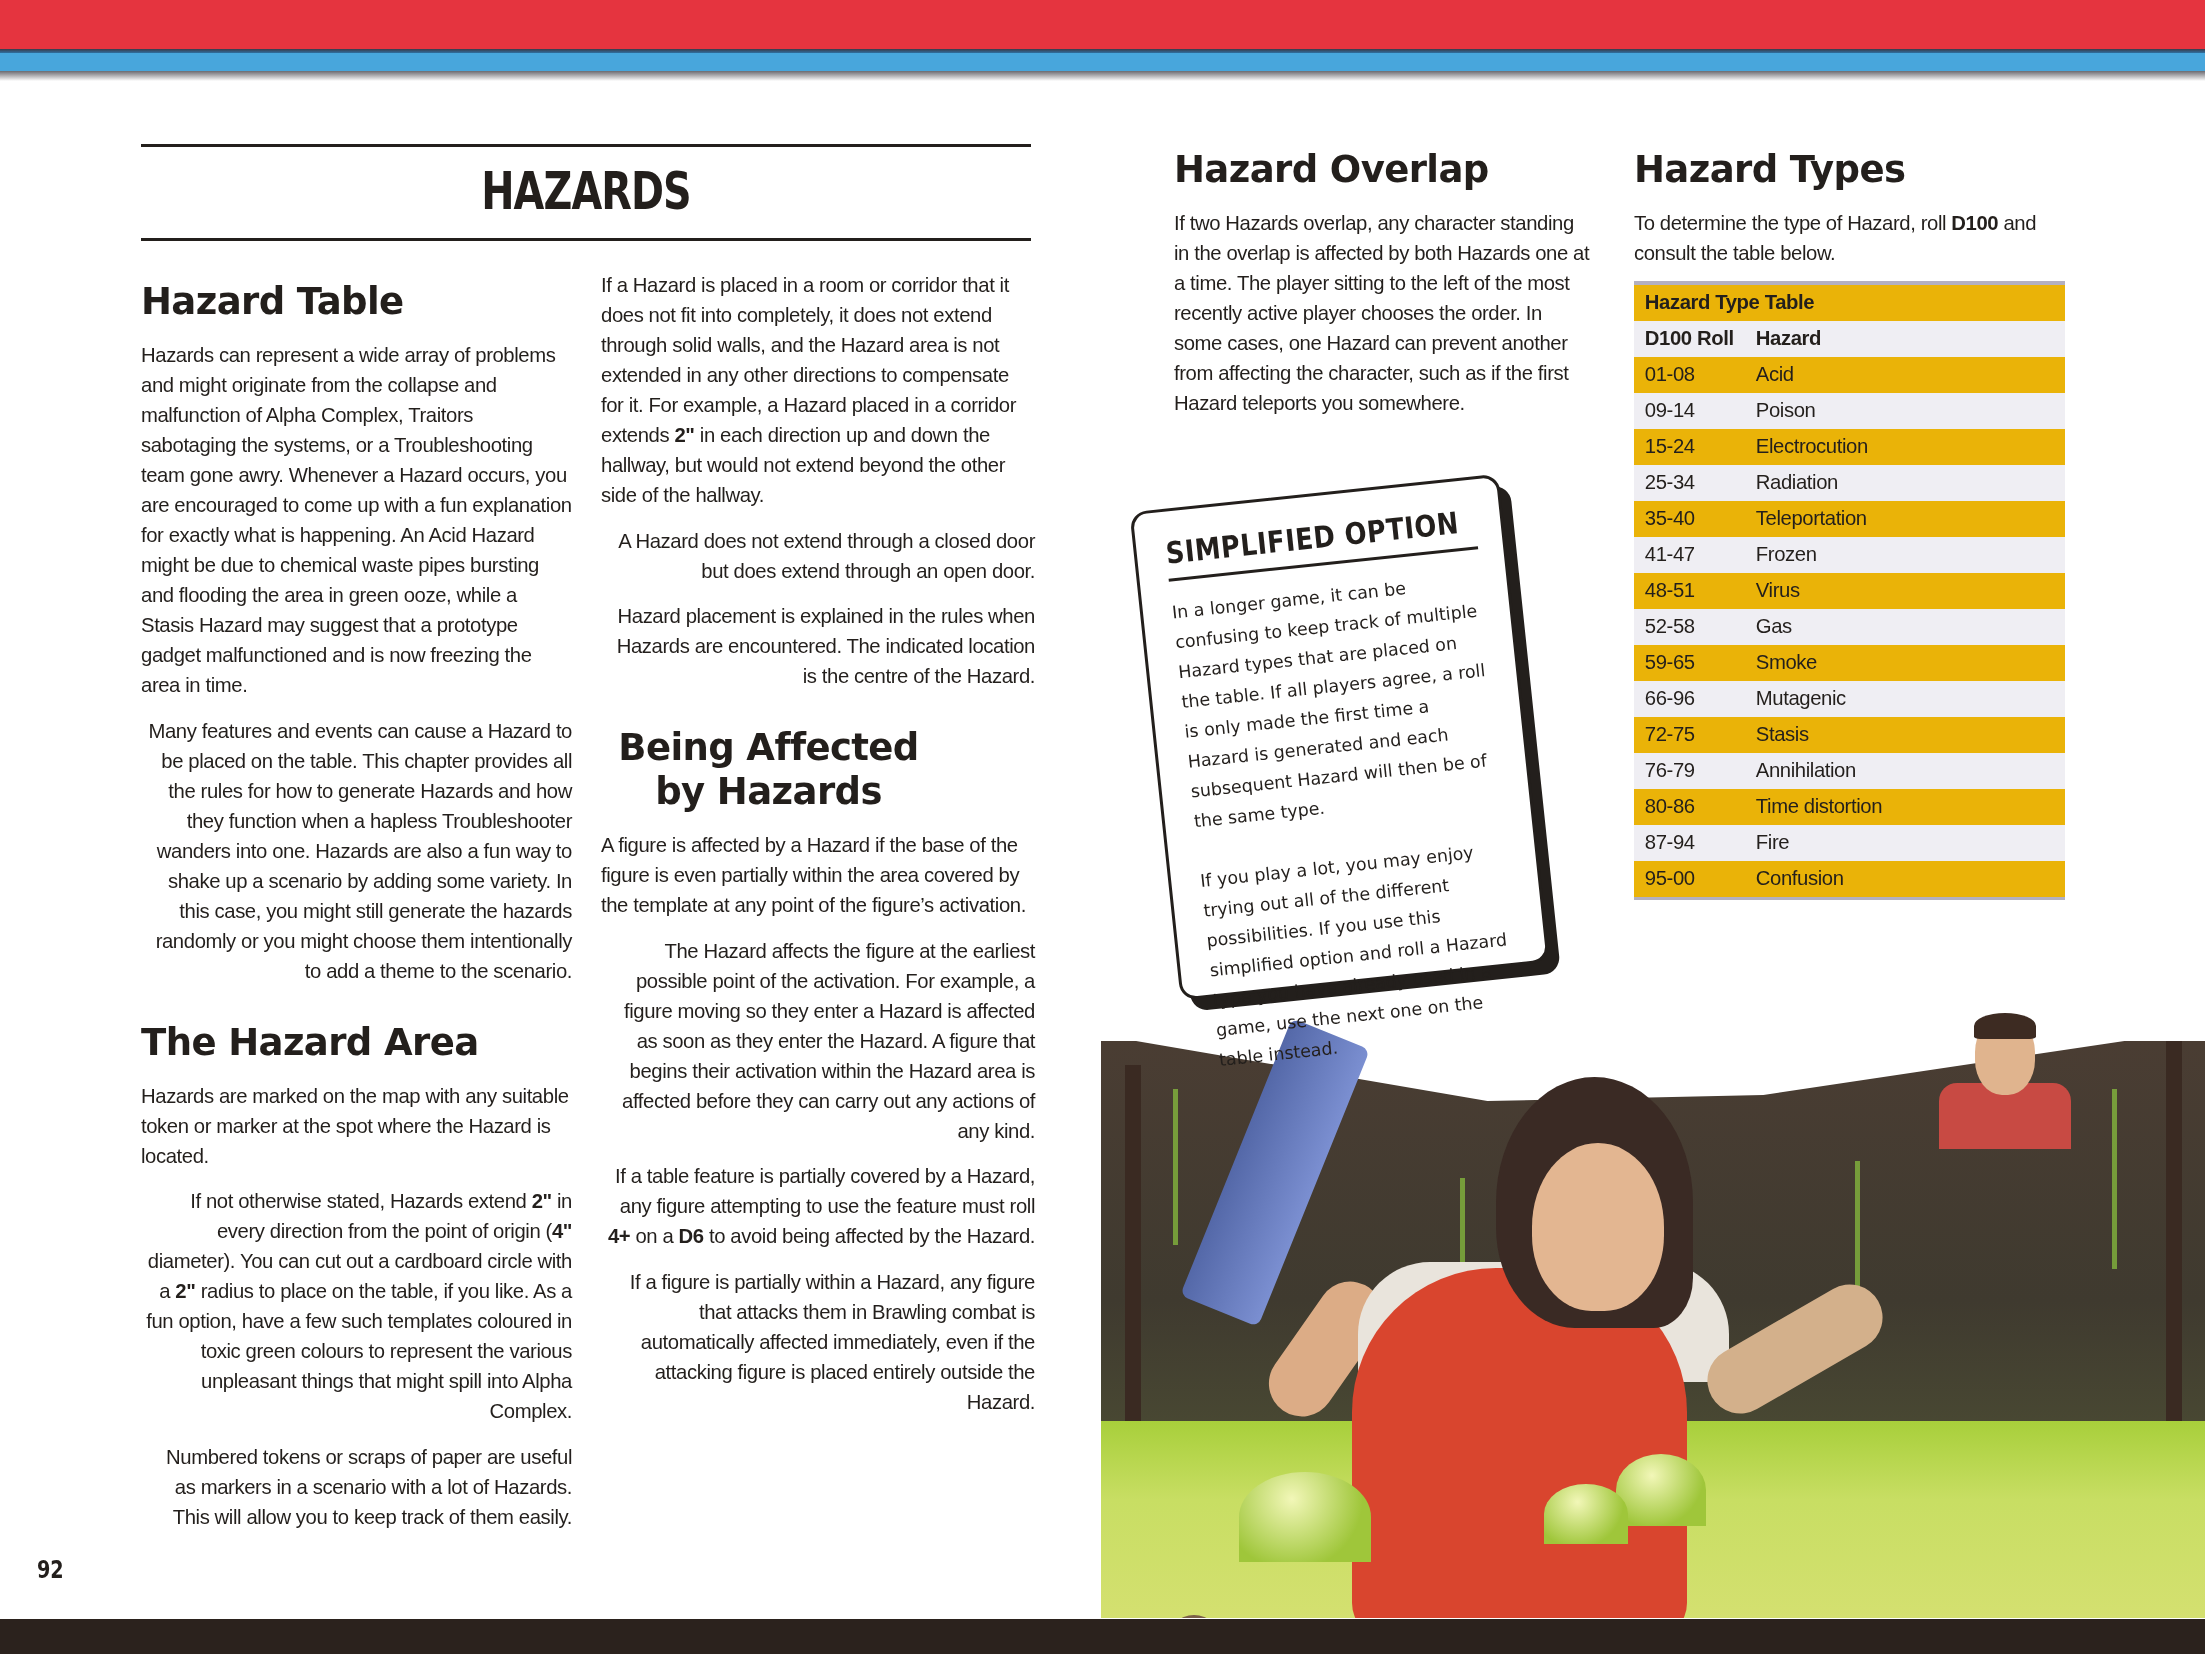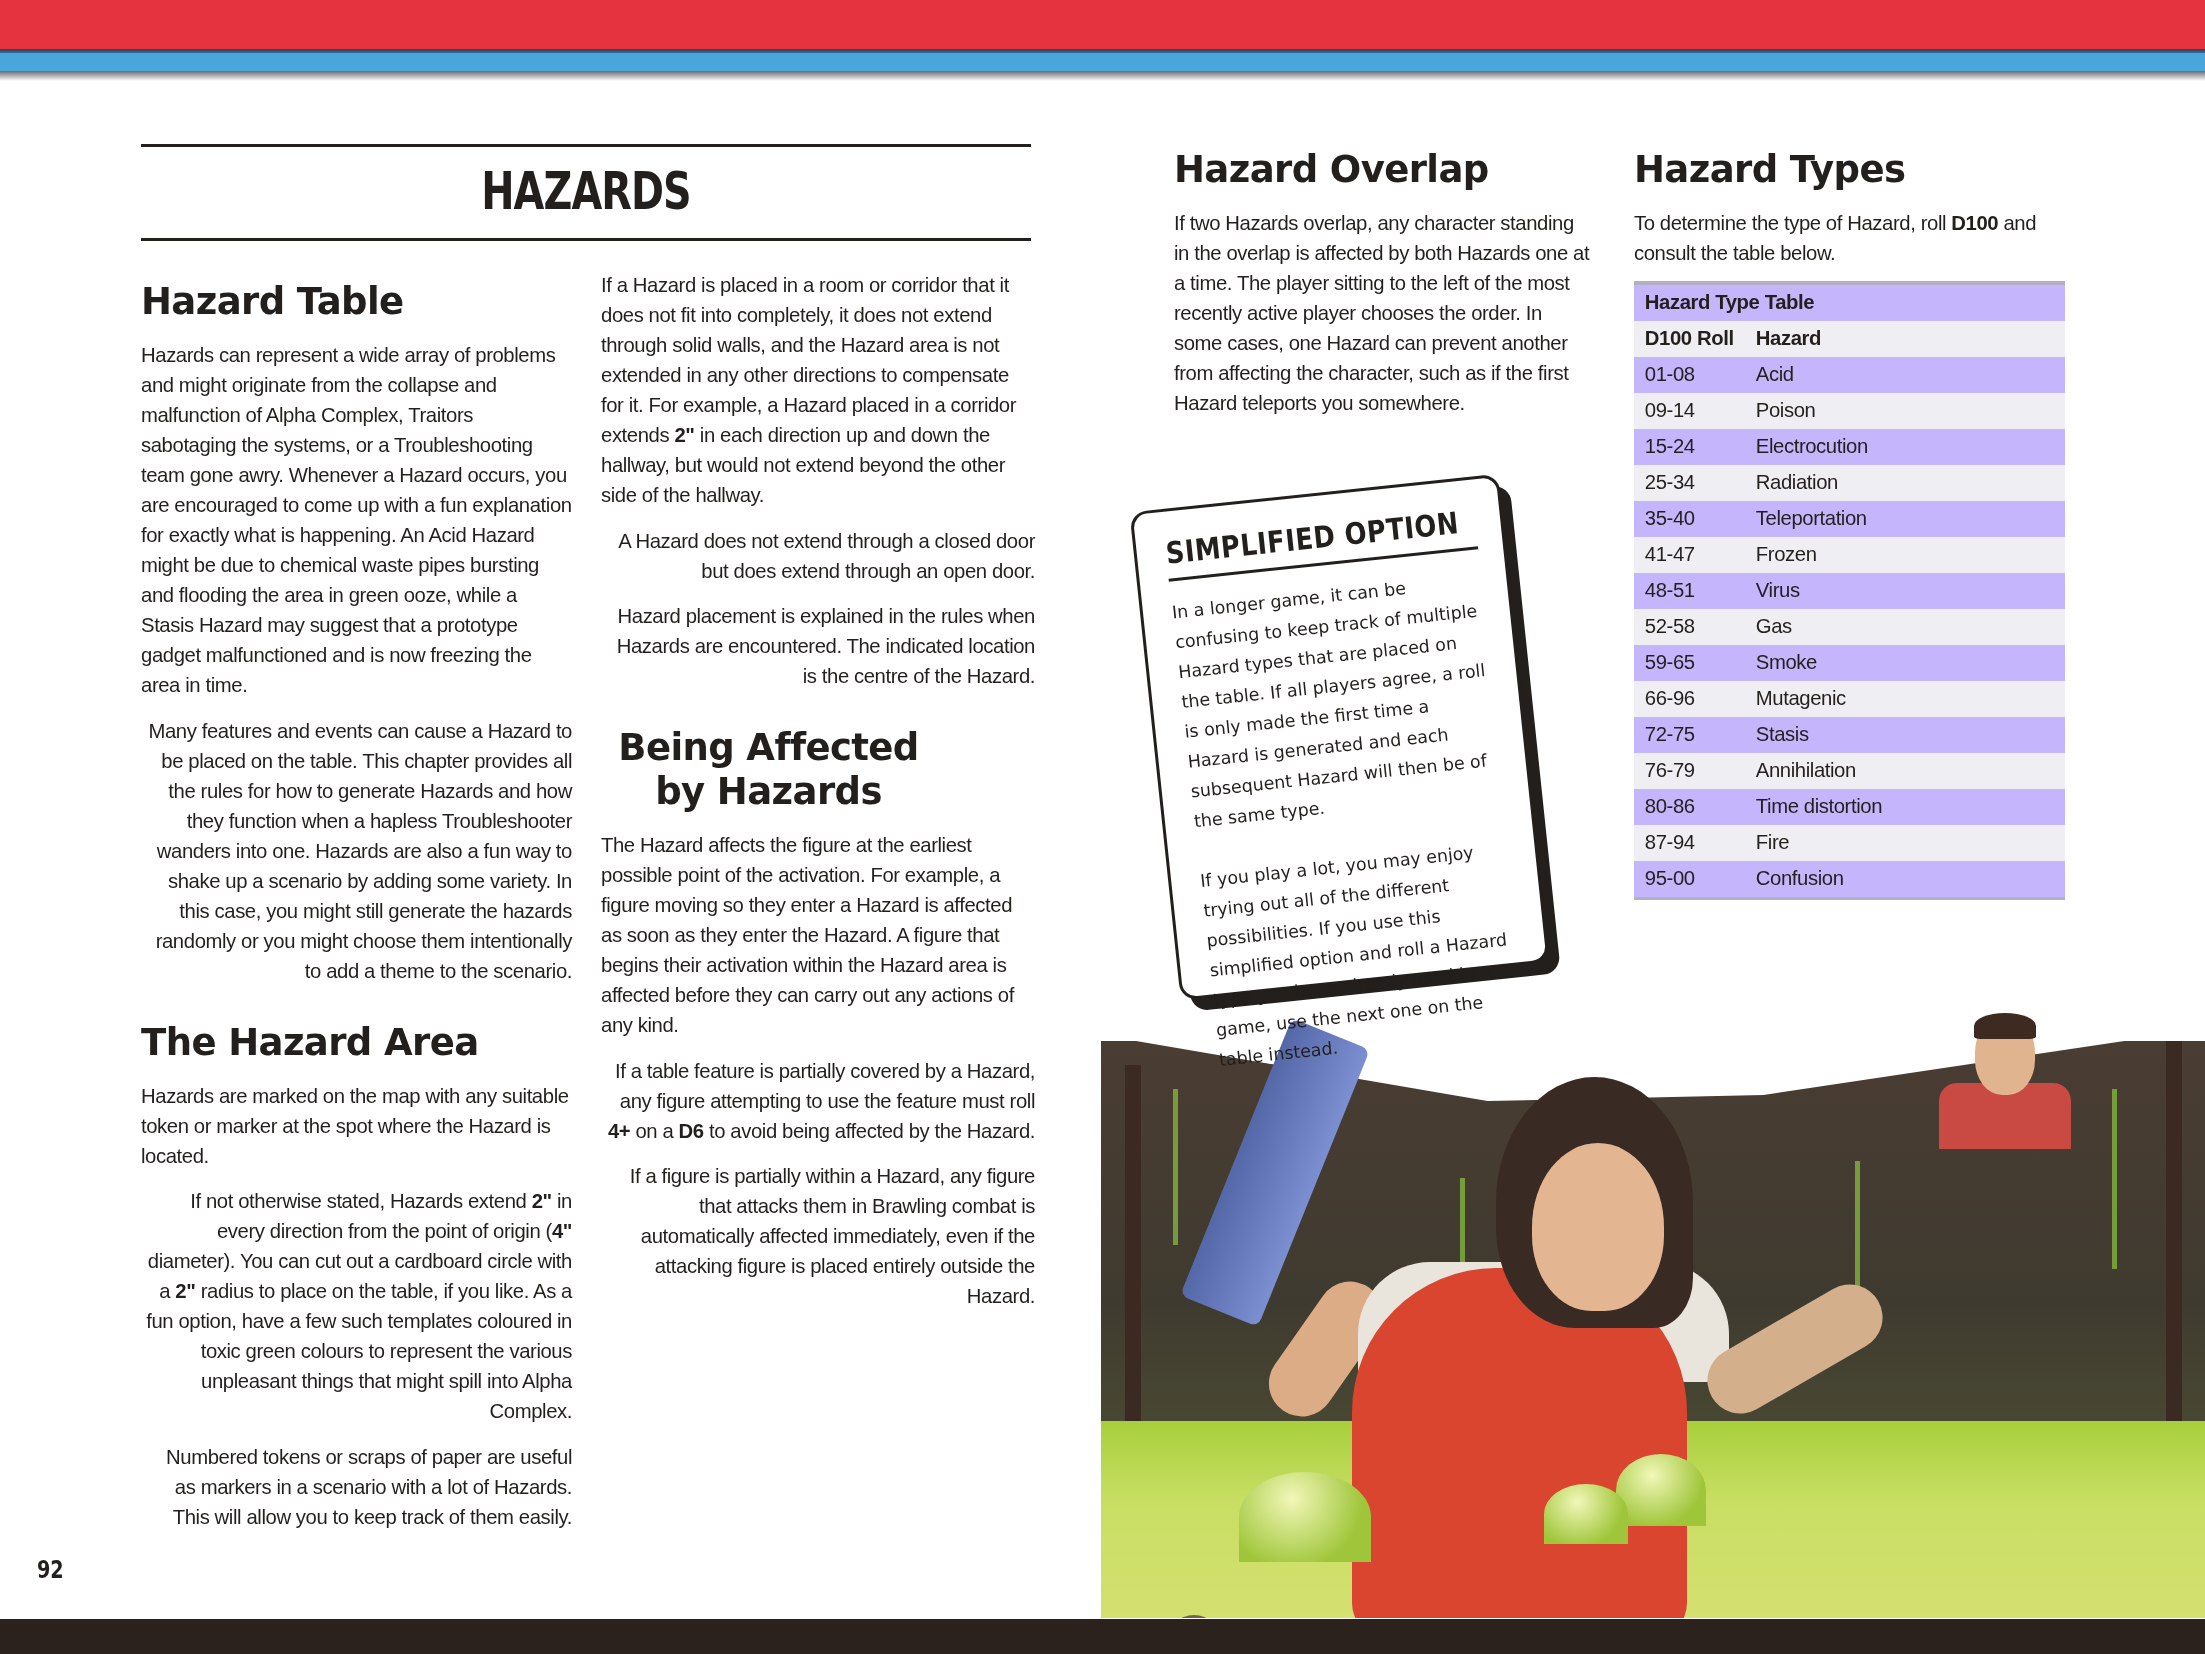--- a/index.html
+++ b/index.html
@@ -25,21 +25,21 @@
   .p + .p { margin-top: 15.6px; text-align: right; }
   .h2 + .p { margin-top: 16px; }
   .p + .h2 { margin-top: 35px; }
   .p b { font-weight: bold; }
 
   
   .haz-table { position: absolute; left: 1634px; top: 281px; width: 431px; border-collapse: collapse;
     font-family: "Liberation Sans", sans-serif; font-size: 20.3px; letter-spacing: -0.4px; }
   .haz-table .top-line { height: 3.6px; background: #b3b0c0; }
   .haz-table .row { display: flex; height: 36px; align-items: center; padding-left: 10.8px; }
-  .haz-table .row.dark { background: #c4b5fd; }
+  .haz-table .row.dark { background: #eab308; }
   .haz-table .row.light { background: #efeef3; }
   .haz-table .row .c1 { width: 111px; }
   .haz-table .row .c2 { flex: 1; }
   .haz-table .row.head { font-weight: bold; }
   .haz-table .bottom-line { height: 3.6px; background: #b3b0c0; }
 
   
   .sign-wrap { position: absolute; left: 1155px; top: 491px; width: 383px; height: 509px;
     transform: rotate(-6deg); transform-origin: center; }
   .sign-shadow { position: absolute; left: 9.6px; top: 12px; width: 371px; height: 491px;
@@ -110,20 +110,21 @@
   <div class="p"><span>If not otherwise stated, Hazards extend </span><b>2"</b><span> in every direction from the point of origin (</span><b>4"</b><span> diameter). You can cut out a cardboard circle with a </span><b>2"</b><span> radius to place on the table, if you like. As a fun option, have a few such templates coloured in toxic green colours to represent the various unpleasant things that might spill into Alpha Complex.</span></div>
   <div class="p">Numbered tokens or scraps of paper are useful as markers in a scenario with a lot of Hazards. This will allow you to keep track of them easily.</div>
 </div>
 
 <div class="col" style="left:601px; top:270px; width:434px;">
   <div class="p"><span>If a Hazard is placed in a room or corridor that it does not fit into completely, it does not extend through solid walls, and the Hazard area is not extended in any other directions to compensate for it. For example, a Hazard placed in a corridor extends </span><b>2"</b><span> in each direction up and down the hallway, but would not extend beyond the other side of the hallway.</span></div>
   <div class="p">A Hazard does not extend through a closed door but does extend through an open door.</div>
   <div class="p">Hazard placement is explained in the rules when Hazards are encountered. The indicated location is the centre of the Hazard.</div>
 
   <div class="h2" style="width:335px;text-align:center;">Being Affected by Hazards</div>
+  <div class="p">A figure is affected by a Hazard if the base of the figure is even partially within the area covered by the template at any point of the figure’s activation.</div>
   <div class="p">The Hazard affects the figure at the earliest possible point of the activation. For example, a figure moving so they enter a Hazard is affected as soon as they enter the Hazard. A figure that begins their activation within the Hazard area is affected before they can carry out any actions of any kind.</div>
   <div class="p"><span>If a table feature is partially covered by a Hazard, any figure attempting to use the feature must roll </span><b>4+</b><span> on a </span><b>D6</b><span> to avoid being affected by the Hazard.</span></div>
   <div class="p">If a figure is partially within a Hazard, any figure that attacks them in Brawling combat is automatically affected immediately, even if the attacking figure is placed entirely outside the Hazard.</div>
 </div>
 
 <div class="col" style="left:1174px; top:148px; width:419px;">
   <div class="h2">Hazard Overlap</div>
   <div class="p">If two Hazards overlap, any character standing in the overlap is affected by both Hazards one at a time. The player sitting to the left of the most recently active player chooses the order. In some cases, one Hazard can prevent another from affecting the character, such as if the first Hazard teleports you somewhere.</div>
 </div>
 

